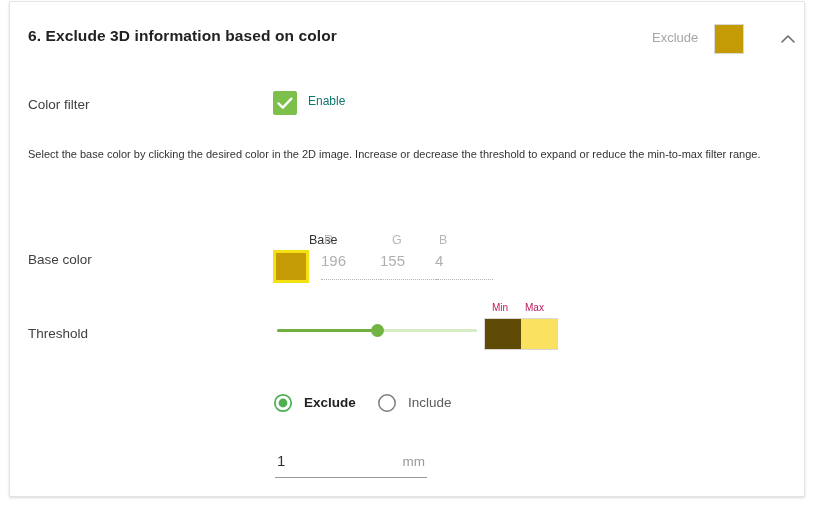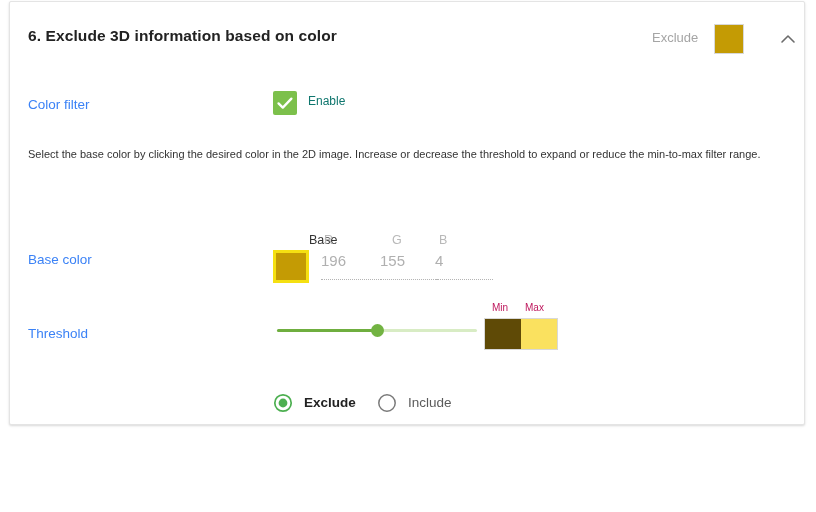--- a/index.html
+++ b/index.html
@@ -13,21 +13,21 @@
   body {
     font-family: "Liberation Sans", sans-serif;
     -webkit-font-smoothing: antialiased;
   }
 
   .card {
     position: absolute;
     left: 9px;
     top: 1px;
     width: 796px;
-    height: 424px;
+    height: 496px;
     background: #ffffff;
     border: 1px solid #e4e4e4;
     border-radius: 2px;
     box-shadow: 0 1px 3px rgba(0,0,0,0.10), 0 1px 2px rgba(0,0,0,0.06);
     box-sizing: border-box;
     overflow: hidden;
   }
 
   
   .card-header {
@@ -72,21 +72,21 @@
     top: 22px;
     width: 32px;
     height: 30px;
   }
   .collapse-btn svg { display: block; }
 
   
   .row-label {
     position: absolute;
     font-size: 13.5px;
-    color: #3b82f6;
+    color: #404040;
     line-height: 21px;
   }
 
   
   .label-color-filter { left: 18px; top: 92px; }
   .checkbox {
     position: absolute;
     left: 263px;
     top: 89px;
     width: 24px;

